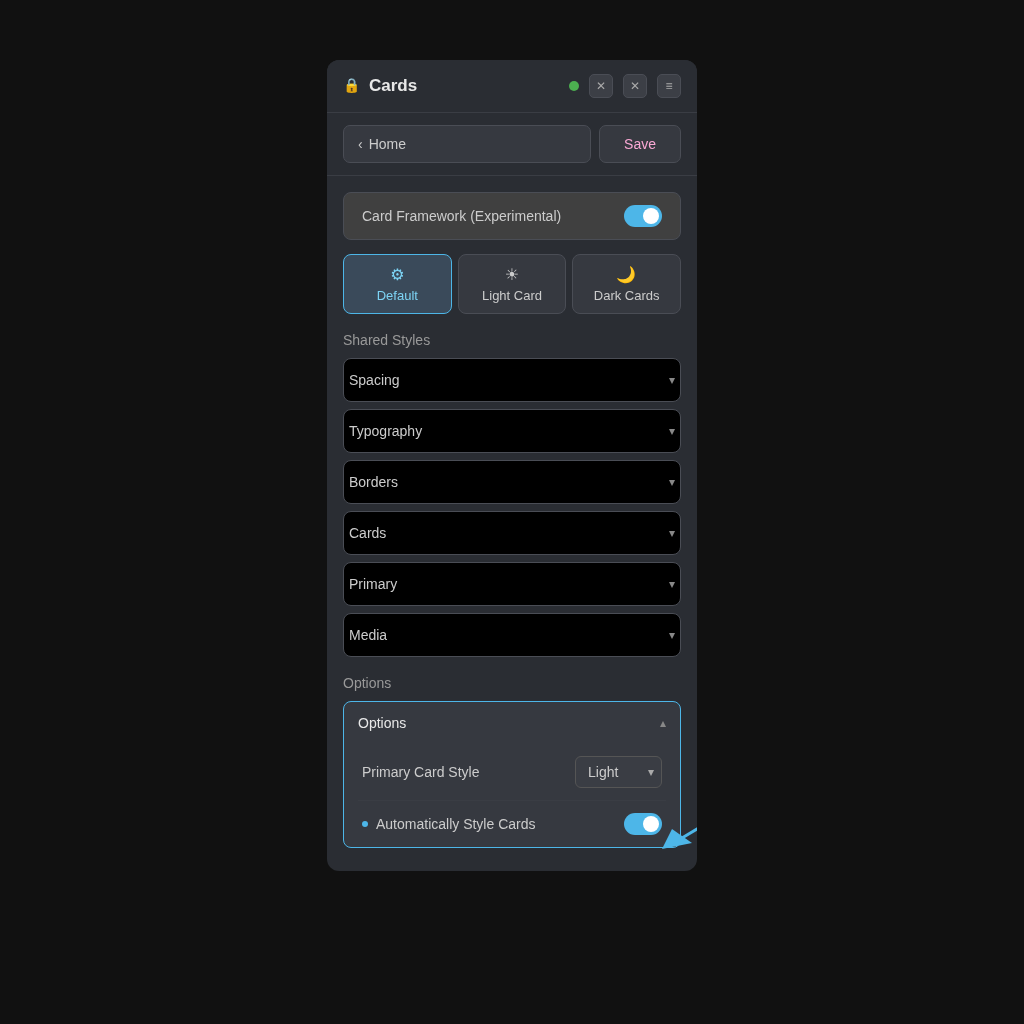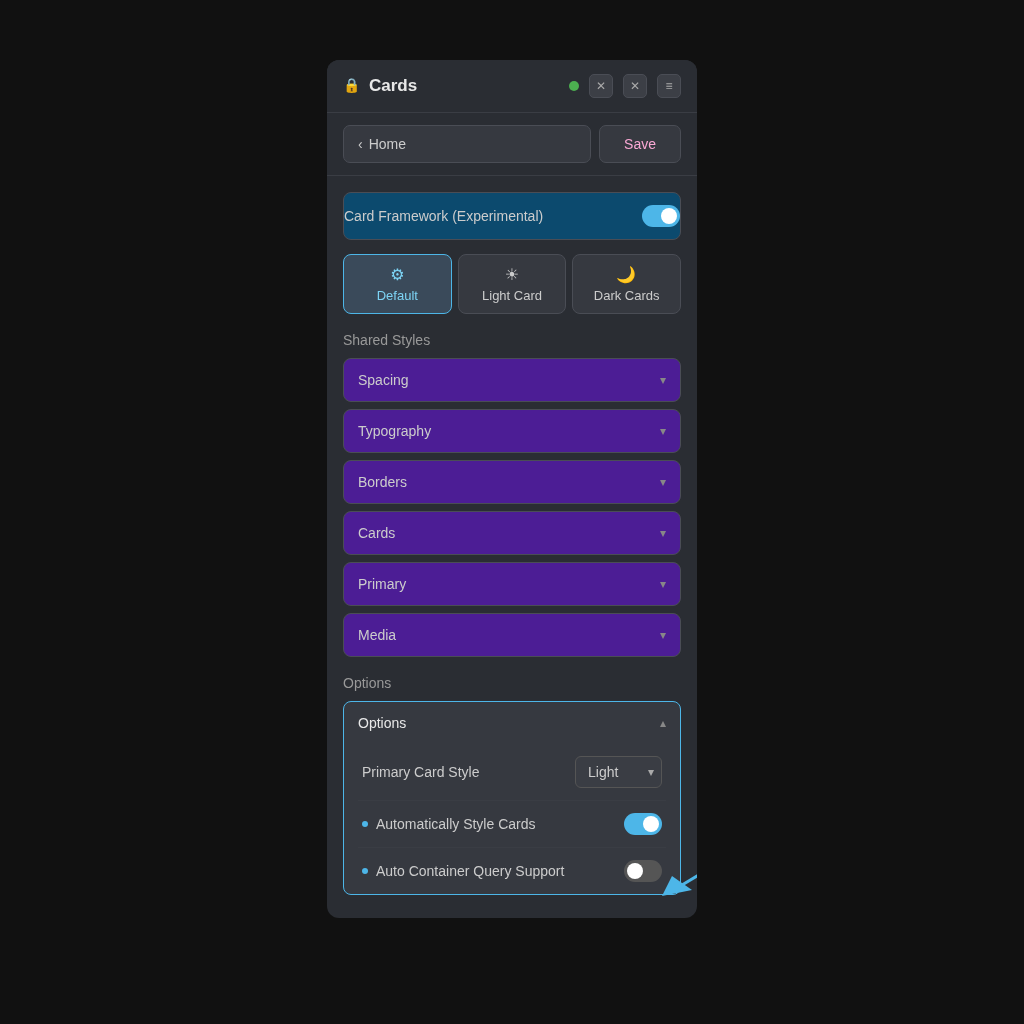--- a/index.html
+++ b/index.html
@@ -105,24 +105,24 @@
     
     .content {
       padding: 16px;
     }
 
     
     .toggle-row {
       display: flex;
       align-items: center;
       justify-content: space-between;
-      background: #0c4a6e;
+      background: #404040;
       border: 1px solid #4a4d55;
       border-radius: 8px;
-      padding: 12px 0;
+      padding: 12px 18px;
       margin-bottom: 14px;
     }
     .toggle-label {
       color: #ccc;
       font-size: 14px;
     }
 
     
     .toggle {
       width: 38px;
@@ -189,24 +189,24 @@
       color: #999;
       margin-bottom: 10px;
       margin-top: 4px;
     }
 
     
     .accordion-item {
       display: flex;
       align-items: center;
       justify-content: space-between;
-      background: #4c1d95;
+      background: #000000;
       border: 1px solid #4a4d55;
       border-radius: 8px;
-      padding: 13px 14px;
+      padding: 13px 5px;
       margin-bottom: 7px;
       cursor: pointer;
     }
     .accordion-item .acc-label {
       color: #ccc;
       font-size: 14px;
     }
     .accordion-item .chevron {
       color: #888;
       font-size: 12px;
@@ -386,27 +386,20 @@
         </div>
 
         <div class="option-sub-row">
           <span class="option-sub-label">
             <span class="dot"></span>
             <span>Automatically Style Cards</span>
           </span>
           <div class="toggle on"></div>
         </div>
 
-        <div class="option-sub-row">
-          <span class="option-sub-label">
-            <span class="dot"></span>
-            <span>Auto Container Query Support</span>
-          </span>
-          <div class="toggle off"></div>
-        </div>
       </div>
     </div>
 
   </div>
 
   <svg style="position:absolute;bottom:10px;right:-140px;width:220px;height:120px;pointer-events:none;" viewBox="0 0 220 120" xmlns="http://www.w3.org/2000/svg">
     <line x1="210" y1="10" x2="60" y2="100" stroke="#4db6e8" stroke-width="3"></line>
     <polygon points="45,108 55,88 75,102" fill="#4db6e8"></polygon>
   </svg>
 

